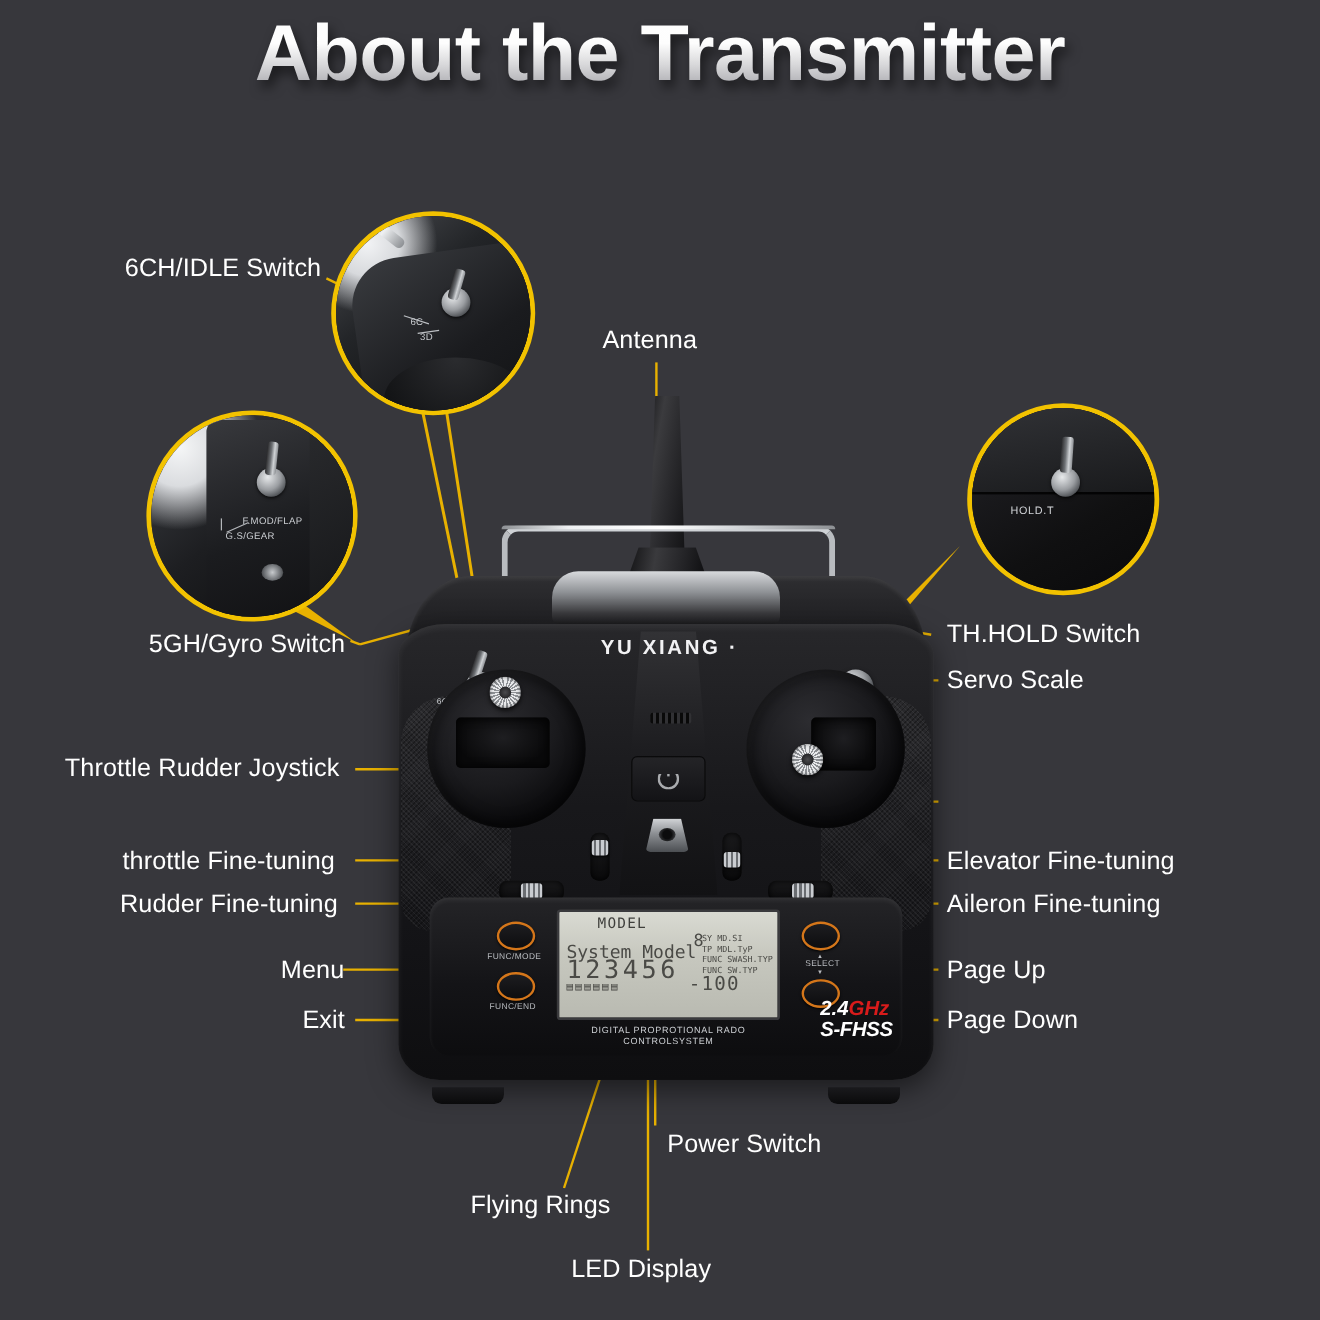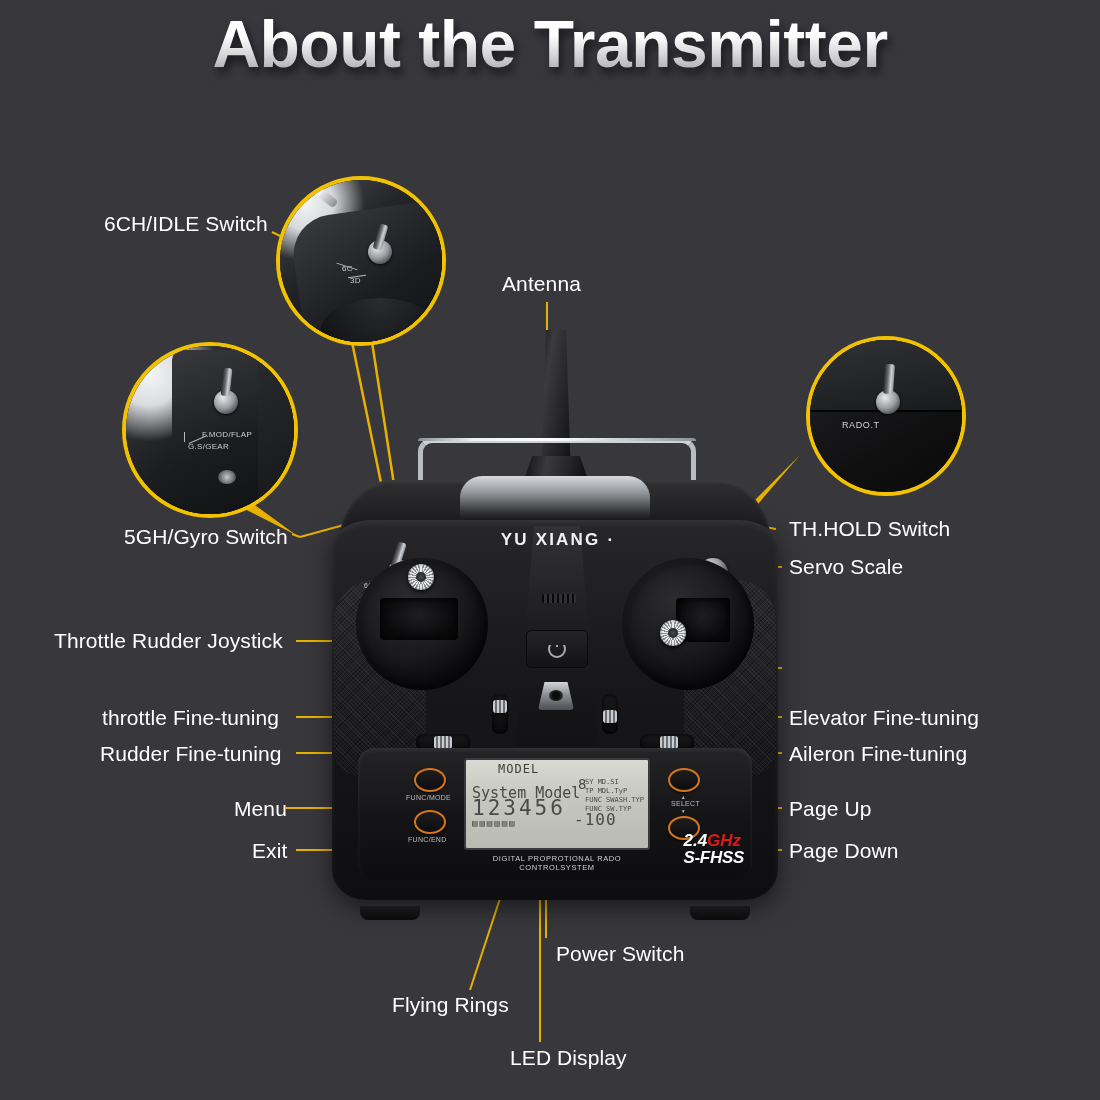--- a/index.html
+++ b/index.html
@@ -392,21 +392,21 @@
 
   <div class="magnifier" style="left:806px; top:336px; width:160px; height:160px;">
     <div class="mag-inner" style="
       background: linear-gradient(150deg,#2d2e31 0%,#19191c 34%,#101011 64%,#0a0a0b 100%);">
       <div style="position:absolute;left:0;top:0;width:100%;height:46%;
                   background:linear-gradient(170deg,#313236,#191a1c);"></div>
       <div style="position:absolute;left:0;top:46%;width:100%;height:2px;background:#000;opacity:.8;"></div>
 
       <div class="toggle-base" style="left:66px;top:50px;"></div>
       <div class="toggle-lever" style="left:74px;top:24px;height:30px;width:10px;transform:rotate(4deg);"></div>
-      <span class="sw-text" style="left:32px;top:80px;font-size:9px;letter-spacing:.6px;color:#d2d5d9;">RADO.T</span>
+      <span class="sw-text" style="left:32px;top:80px;font-size:9px;letter-spacing:.6px;color:#d2d5d9;">HOLD.T</span>
     </div>
   </div>
 
   <div id="tx">
     <div class="antenna"></div>
     <div class="antenna-base"></div>
     <div class="handle"></div>
 
     <div class="shoulder"></div>
     <div class="top-bump"></div>
@@ -501,15 +501,15 @@
   <div class="lbl r" style="left:789px; top:517px;">TH.HOLD Switch</div>
   <div class="lbl r" style="left:789px; top:555px;">Servo Scale</div>
   <div class="lbl r" style="left:789px; top:706px;">Elevator Fine-tuning</div>
   <div class="lbl r" style="left:789px; top:742px;">Aileron Fine-tuning</div>
   <div class="lbl r" style="left:789px; top:797px;">Page Up</div>
   <div class="lbl r" style="left:789px; top:839px;">Page Down</div>
 
   <div class="lbl" style="left:502px; top:272px;">Antenna</div>
   <div class="lbl" style="left:556px; top:942px;">Power Switch</div>
   <div class="lbl" style="left:392px; top:993px;">Flying Rings</div>
-  <div class="lbl" style="left:510px; top:1046px;text-align:right;">LED Display</div>
+  <div class="lbl" style="left:476px; top:1046px;text-align:right;">LED Display</div>
 
 </div>
 
 </body></html>

